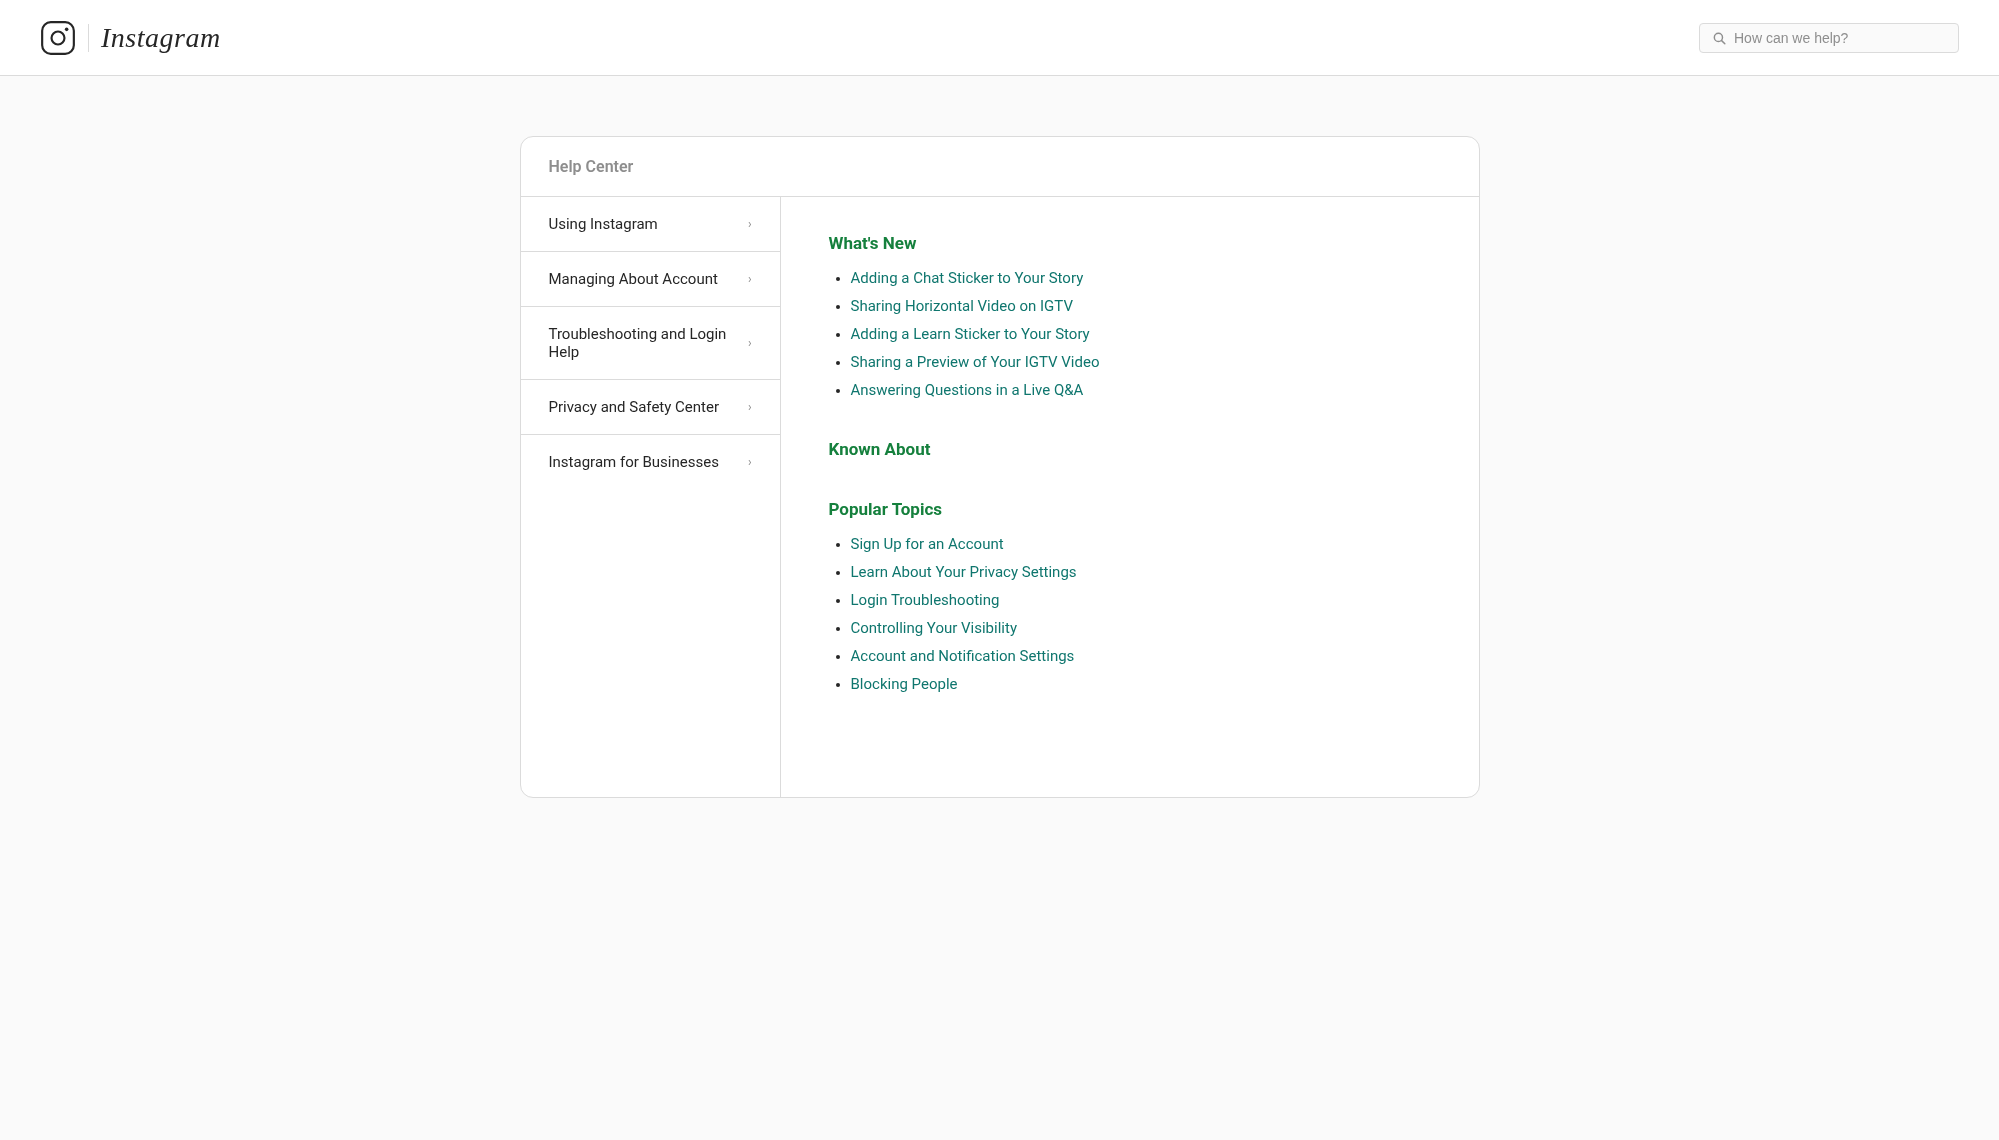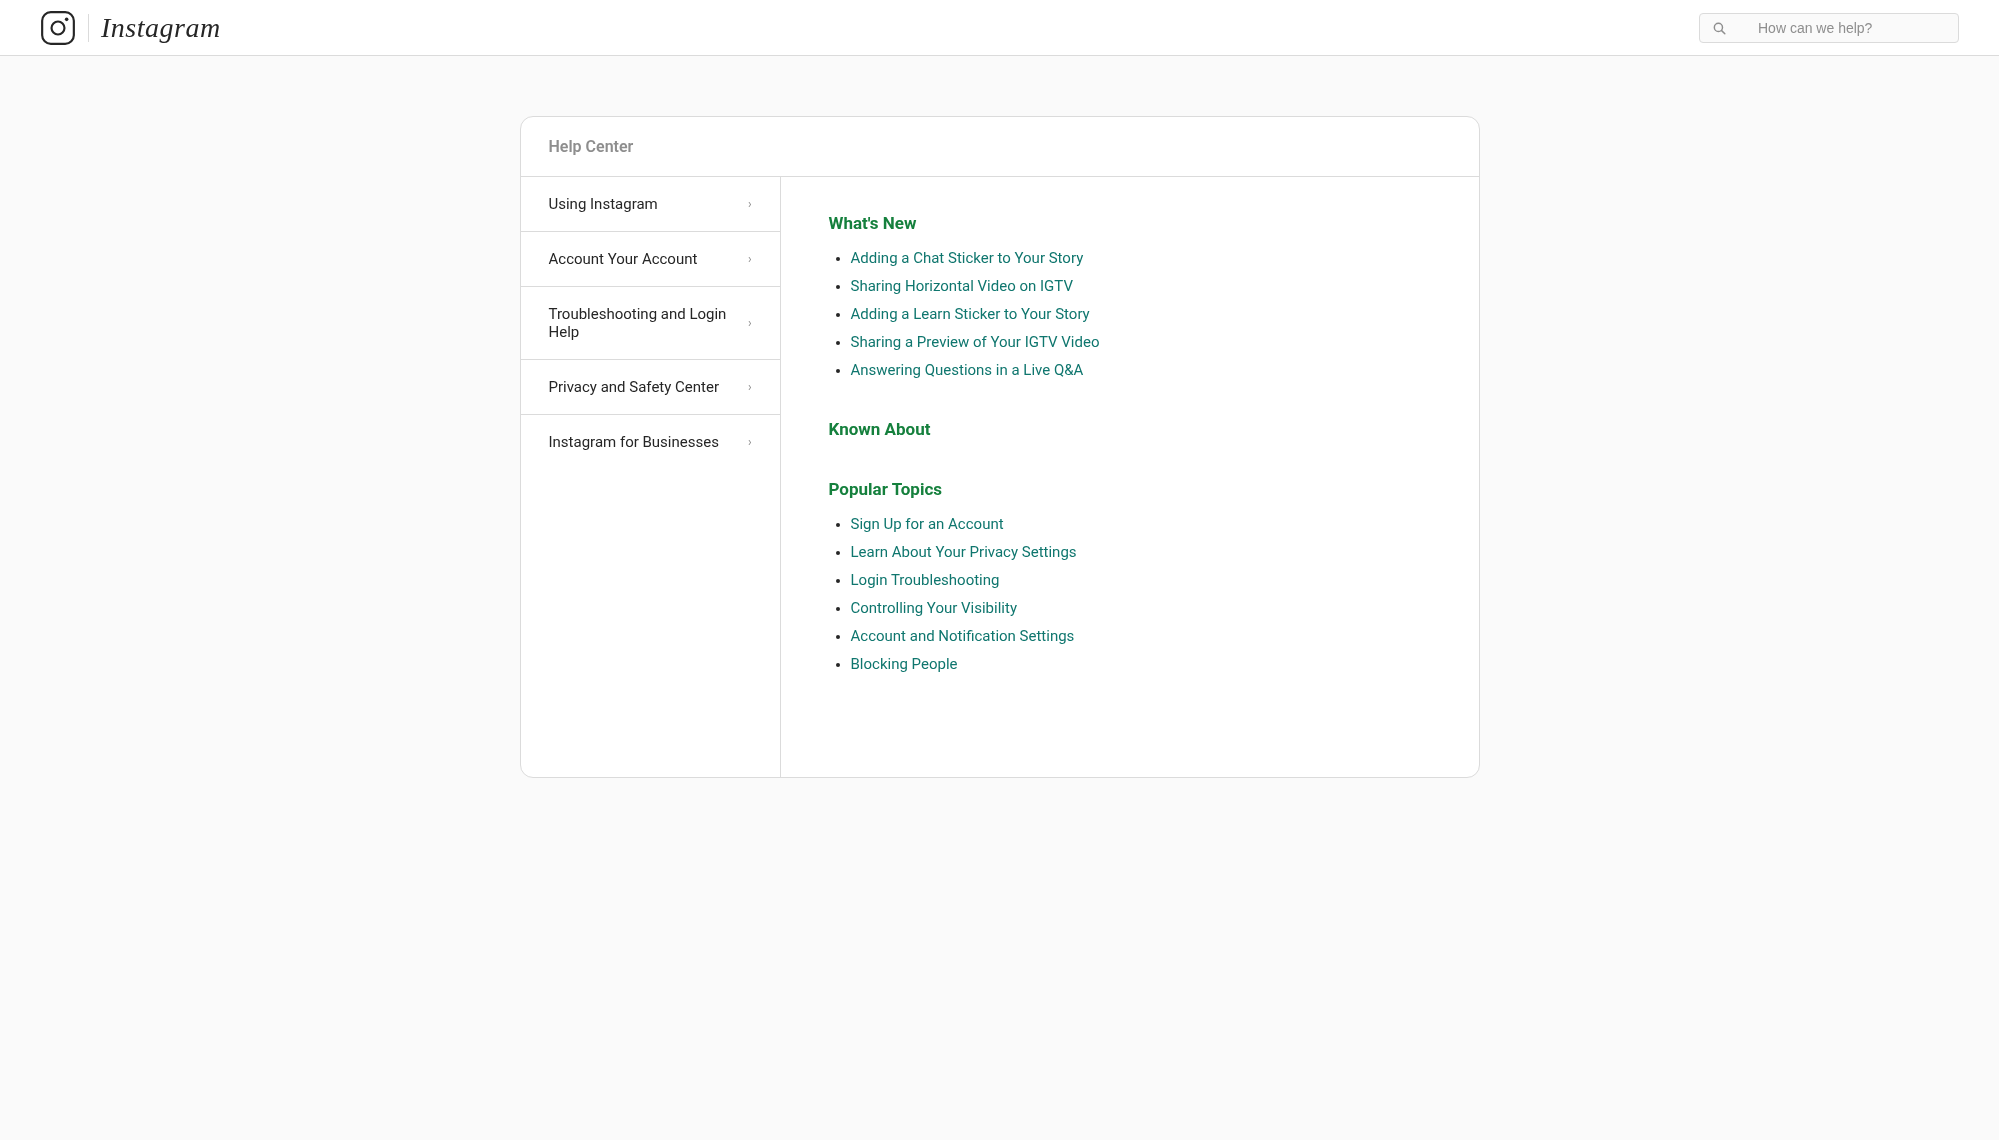--- a/index.html
+++ b/index.html
@@ -13,21 +13,21 @@
       background-color: #fafafa;
       color: #262626;
       font-size: 14px;
     }
 
     
     .header {
       background: #ffffff;
       border-bottom: 1px solid #dbdbdb;
       padding: 0 40px;
-      height: 56px;
+      height: 76px;
       display: flex;
       align-items: center;
       justify-content: space-between;
     }
 
     .header-logo {
       display: flex;
       align-items: center;
       gap: 12px;
     }
@@ -68,21 +68,20 @@
       flex-shrink: 0;
     }
 
     .search-input {
       border: none;
       background: transparent;
       outline: none;
       font-size: 14px;
       color: #262626;
       width: 100%;
-      margin-left: 24px;
     }
 
     .search-input::placeholder {
       color: #8e8e8e;
     }
 
     
     .page-content {
       max-width: 1000px;
       margin: 60px auto;
@@ -217,21 +216,21 @@
     </div>
 
     <div class="help-center-body">
 
       <nav class="sidebar">
         <a class="sidebar-item" href="#">
           <span class="sidebar-item-label">Using Instagram</span>
           <span class="chevron-icon">›</span>
         </a>
         <a class="sidebar-item" href="#">
-          <span class="sidebar-item-label">Account Your Account</span>
+          <span class="sidebar-item-label">Managing About Account</span>
           <span class="chevron-icon">›</span>
         </a>
         <a class="sidebar-item" href="#">
           <span class="sidebar-item-label">Troubleshooting and Login Help</span>
           <span class="chevron-icon">›</span>
         </a>
         <a class="sidebar-item" href="#">
           <span class="sidebar-item-label">Privacy and Safety Center</span>
           <span class="chevron-icon">›</span>
         </a>

